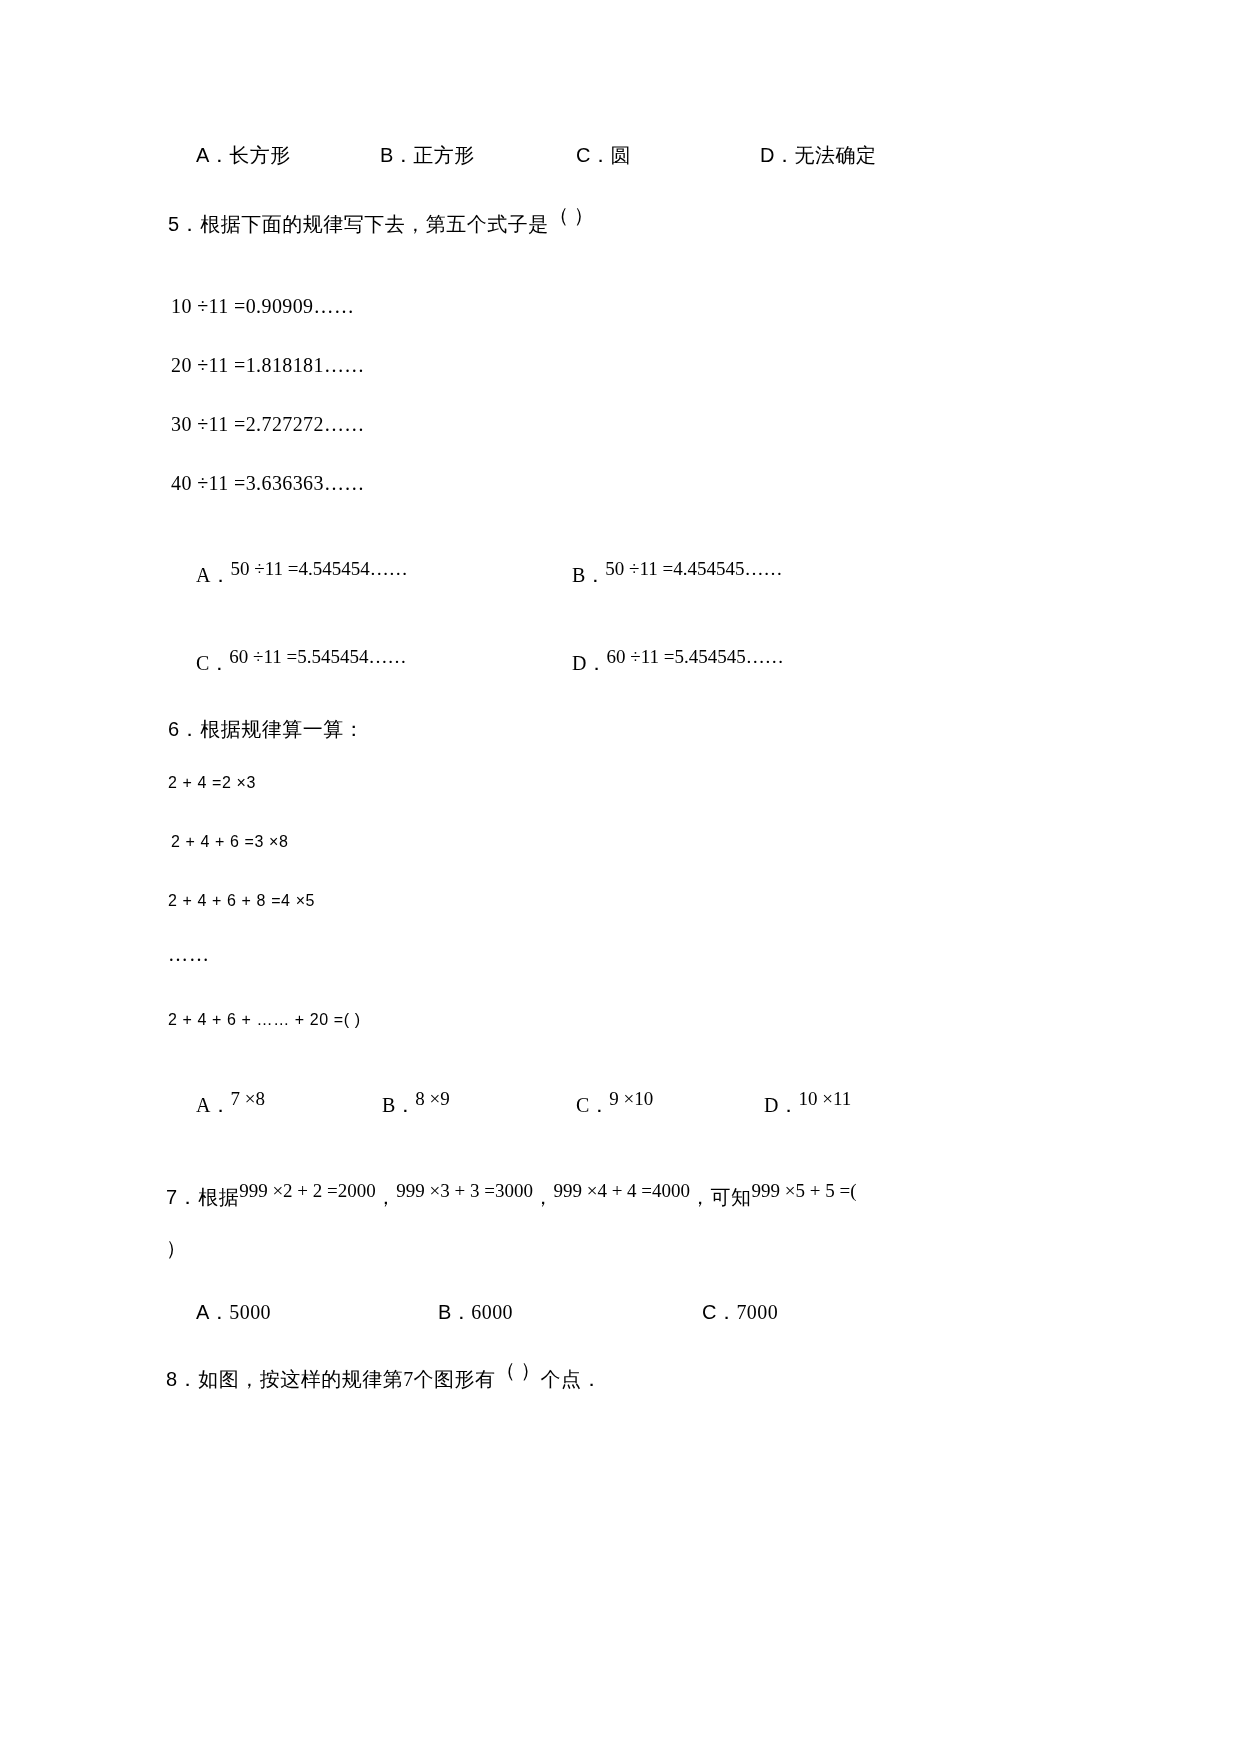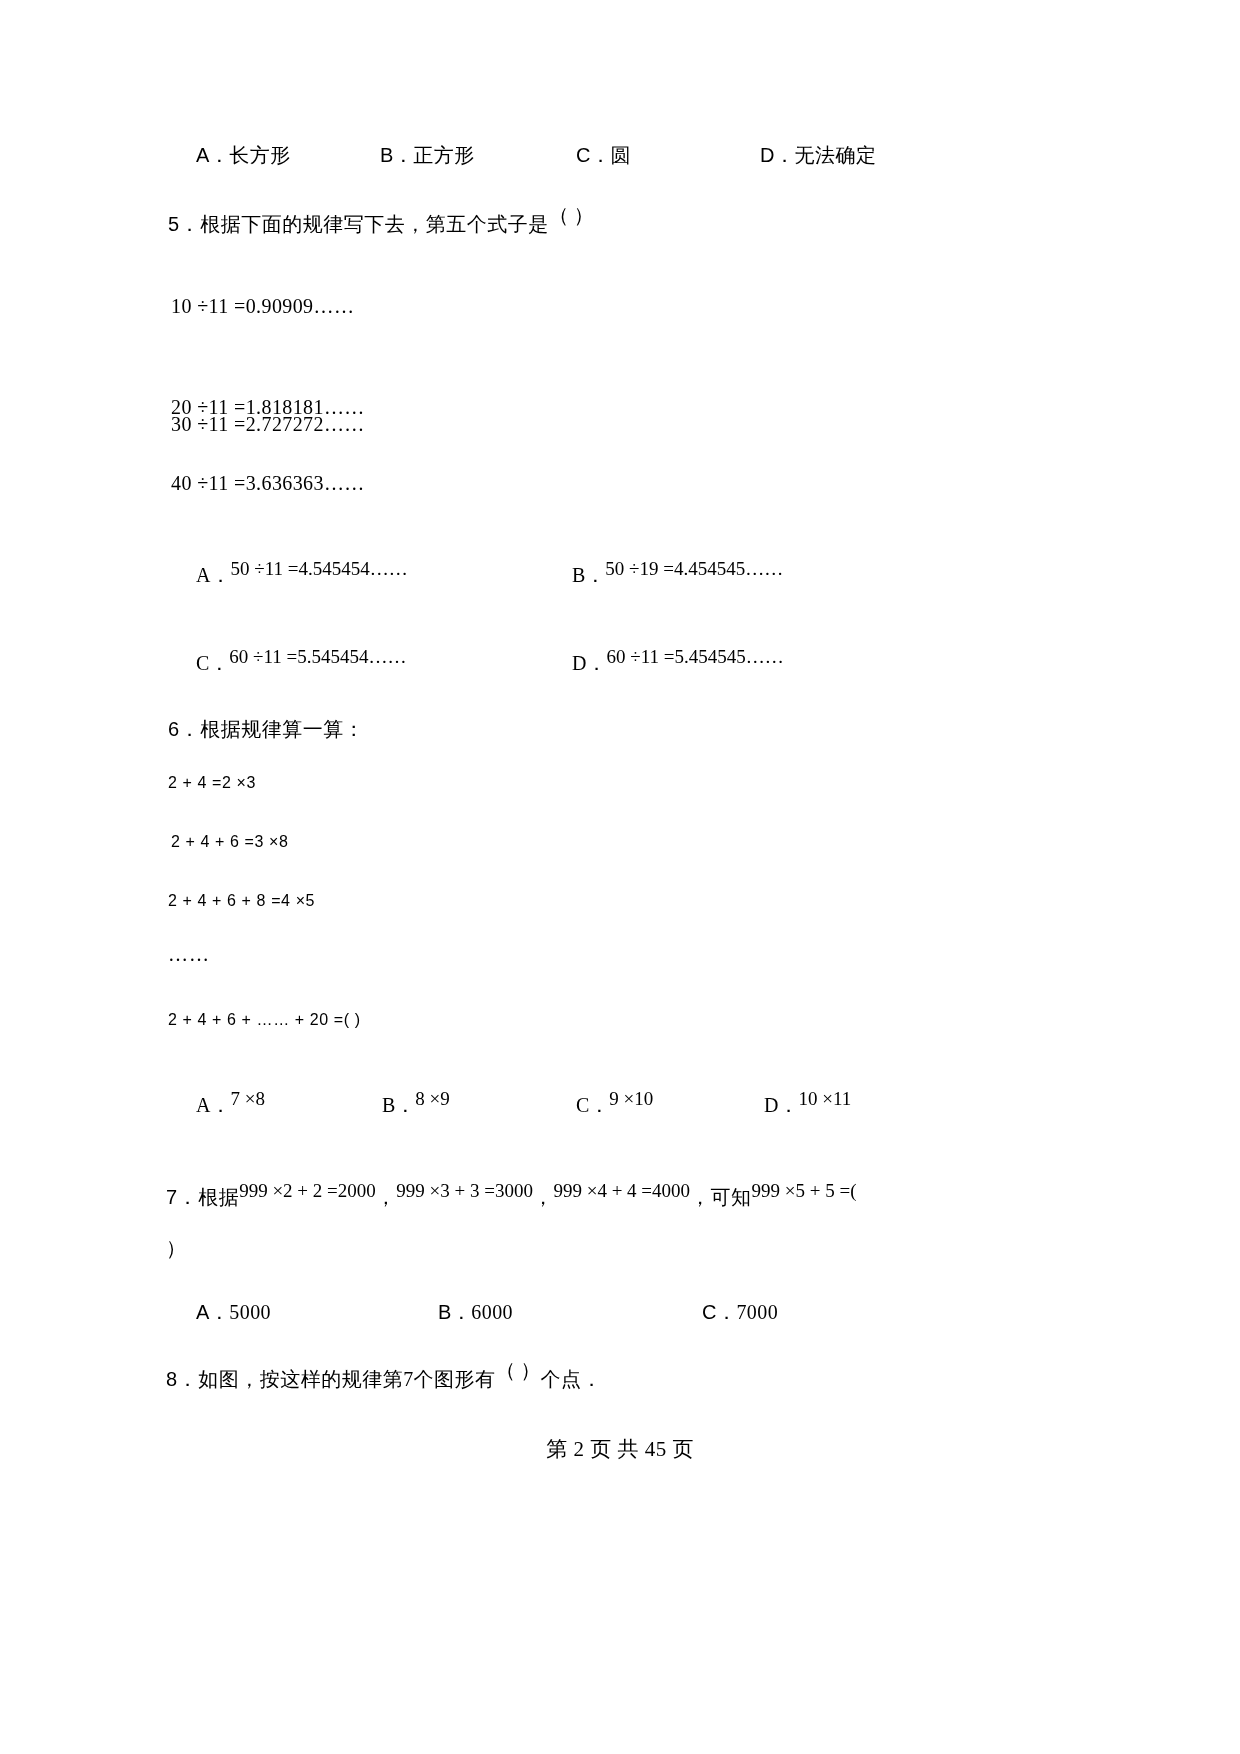--- a/index.html
+++ b/index.html
@@ -107,31 +107,31 @@
     <span class="cn">无法确定</span>
   </div>
 
   <div class="row" style="left:168px; top:211px;">
     <span class="cn">5．</span>
     <span class="cn">根据下面的规律写下去，第五个式子是</span>
     <span class="paren" style="position:relative; top:-9px;">（      ）</span>
   </div>
 
   <div class="t math" style="left:171px; top:296px;text-align:right;">10 ÷11 =0.90909……</div>
-  <div class="t math" style="left:171px; top:355px;margin-top:42px;">20 ÷11 =1.818181……</div>
+  <div class="t math" style="left:171px; top:355px;">20 ÷11 =1.818181……</div>
   <div class="t math" style="left:171px; top:414px;">30 ÷11 =2.727272……</div>
   <div class="t math" style="left:171px; top:473px;">40 ÷11 =3.636363……</div>
 
   <div class="row" style="left:196px; top:562px;">
     <span class="opt-letter">A．</span>
     <span class="raised">50 ÷11 =4.545454……</span>
   </div>
   <div class="row" style="left:572px; top:562px;">
     <span class="opt-letter">B．</span>
-    <span class="raised">50 ÷19 =4.454545……</span>
+    <span class="raised">50 ÷11 =4.454545……</span>
   </div>
   <div class="row" style="left:196px; top:650px;">
     <span class="opt-letter">C．</span>
     <span class="raised">60 ÷11 =5.545454……</span>
   </div>
   <div class="row" style="left:572px; top:650px;">
     <span class="opt-letter">D．</span>
     <span class="raised">60 ÷11 =5.454545……</span>
   </div>
 
@@ -193,15 +193,14 @@
 
   <div class="row" style="left:166px; top:1366px;">
     <span class="cn">8．</span>
     <span class="cn">如图，按这样的规律第</span>
     <span class="math">7</span>
     <span class="cn">个图形有</span>
     <span class="paren" style="position:relative; top:-9px;">（      ）</span>
     <span class="cn">个点．</span>
   </div>
 
-  <div class="footer" style="top:1435px;">第 2 页 共 45 页</div>
 
 </div>
 
 </body></html>

